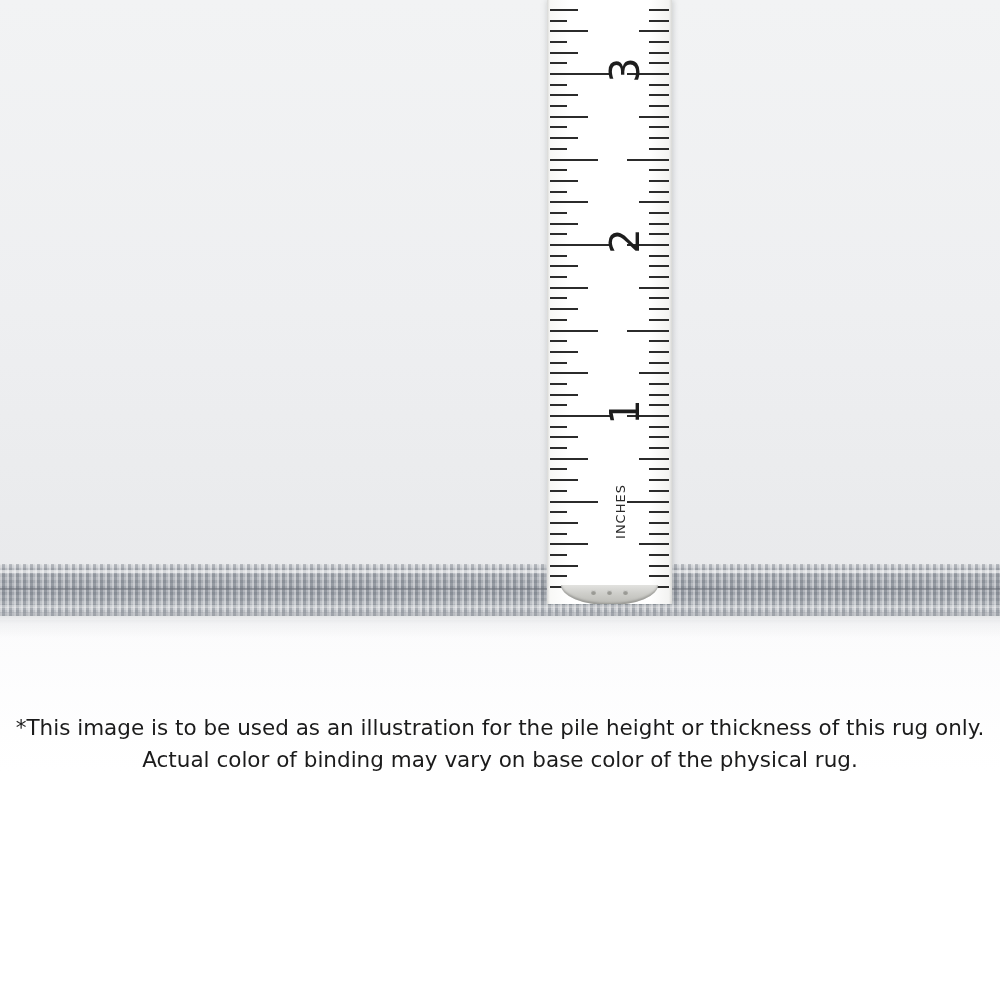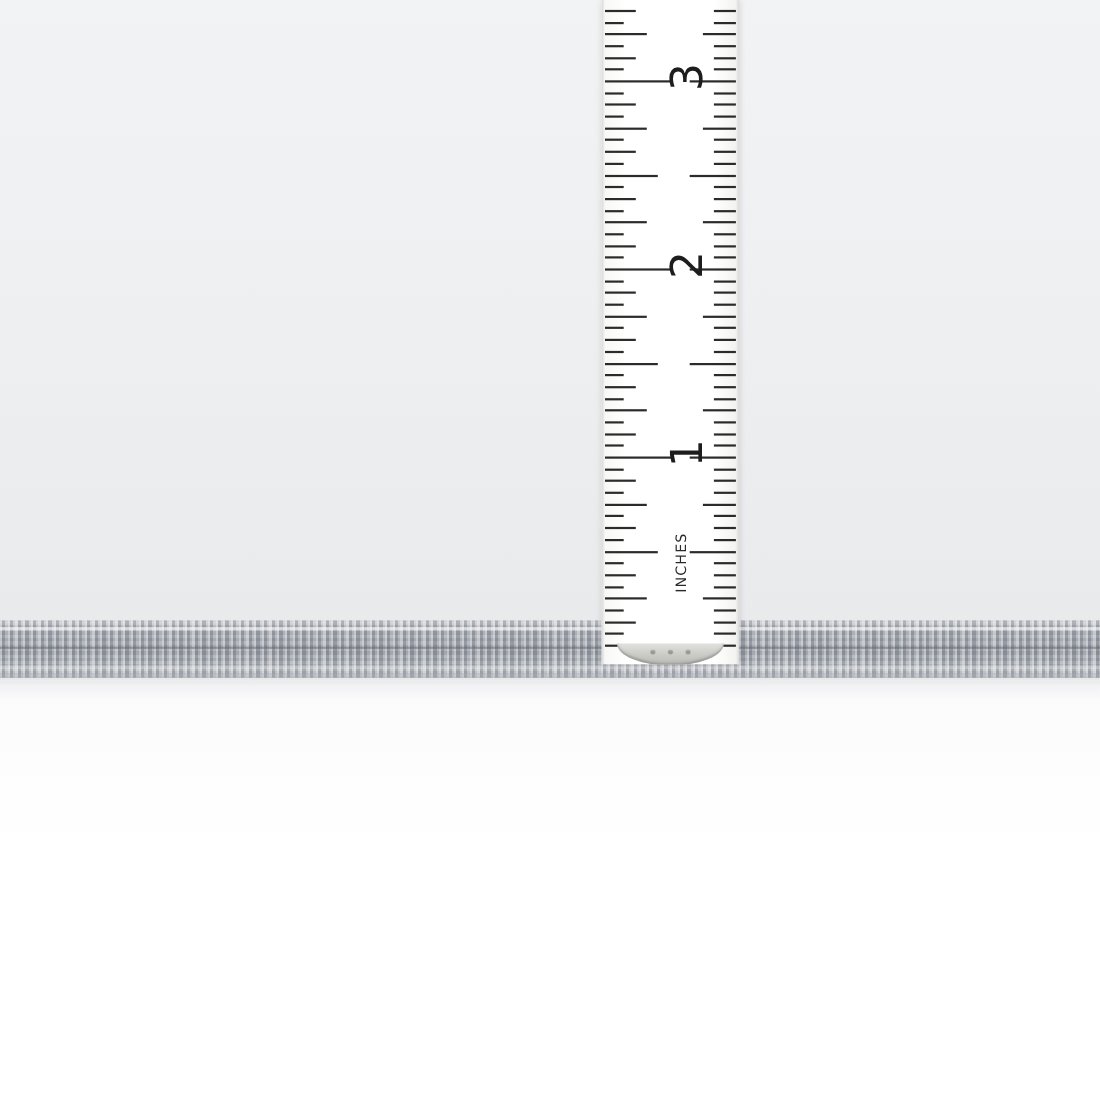--- a/index.html
+++ b/index.html
@@ -315,14 +315,18 @@
 
     <span class="inches-label" id="inches" style="top: 503.92px; left: 33px; width: 80px; text-align: center;">INCHES</span>
 
     <div class="ruler-tip">
       <div class="rivet" style="left:30px;"></div>
       <div class="rivet" style="left:46px;"></div>
       <div class="rivet" style="left:62px;"></div>
     </div>
   </div>
 
+  <div class="caption">
+    <span class="line">*This image is to be used as an illustration for the pile height or thickness of this rug only.</span>
+    <span class="line">Actual color of binding may vary on base color of the physical rug.</span>
+  </div>
 
 </div>
 
 </body></html>

